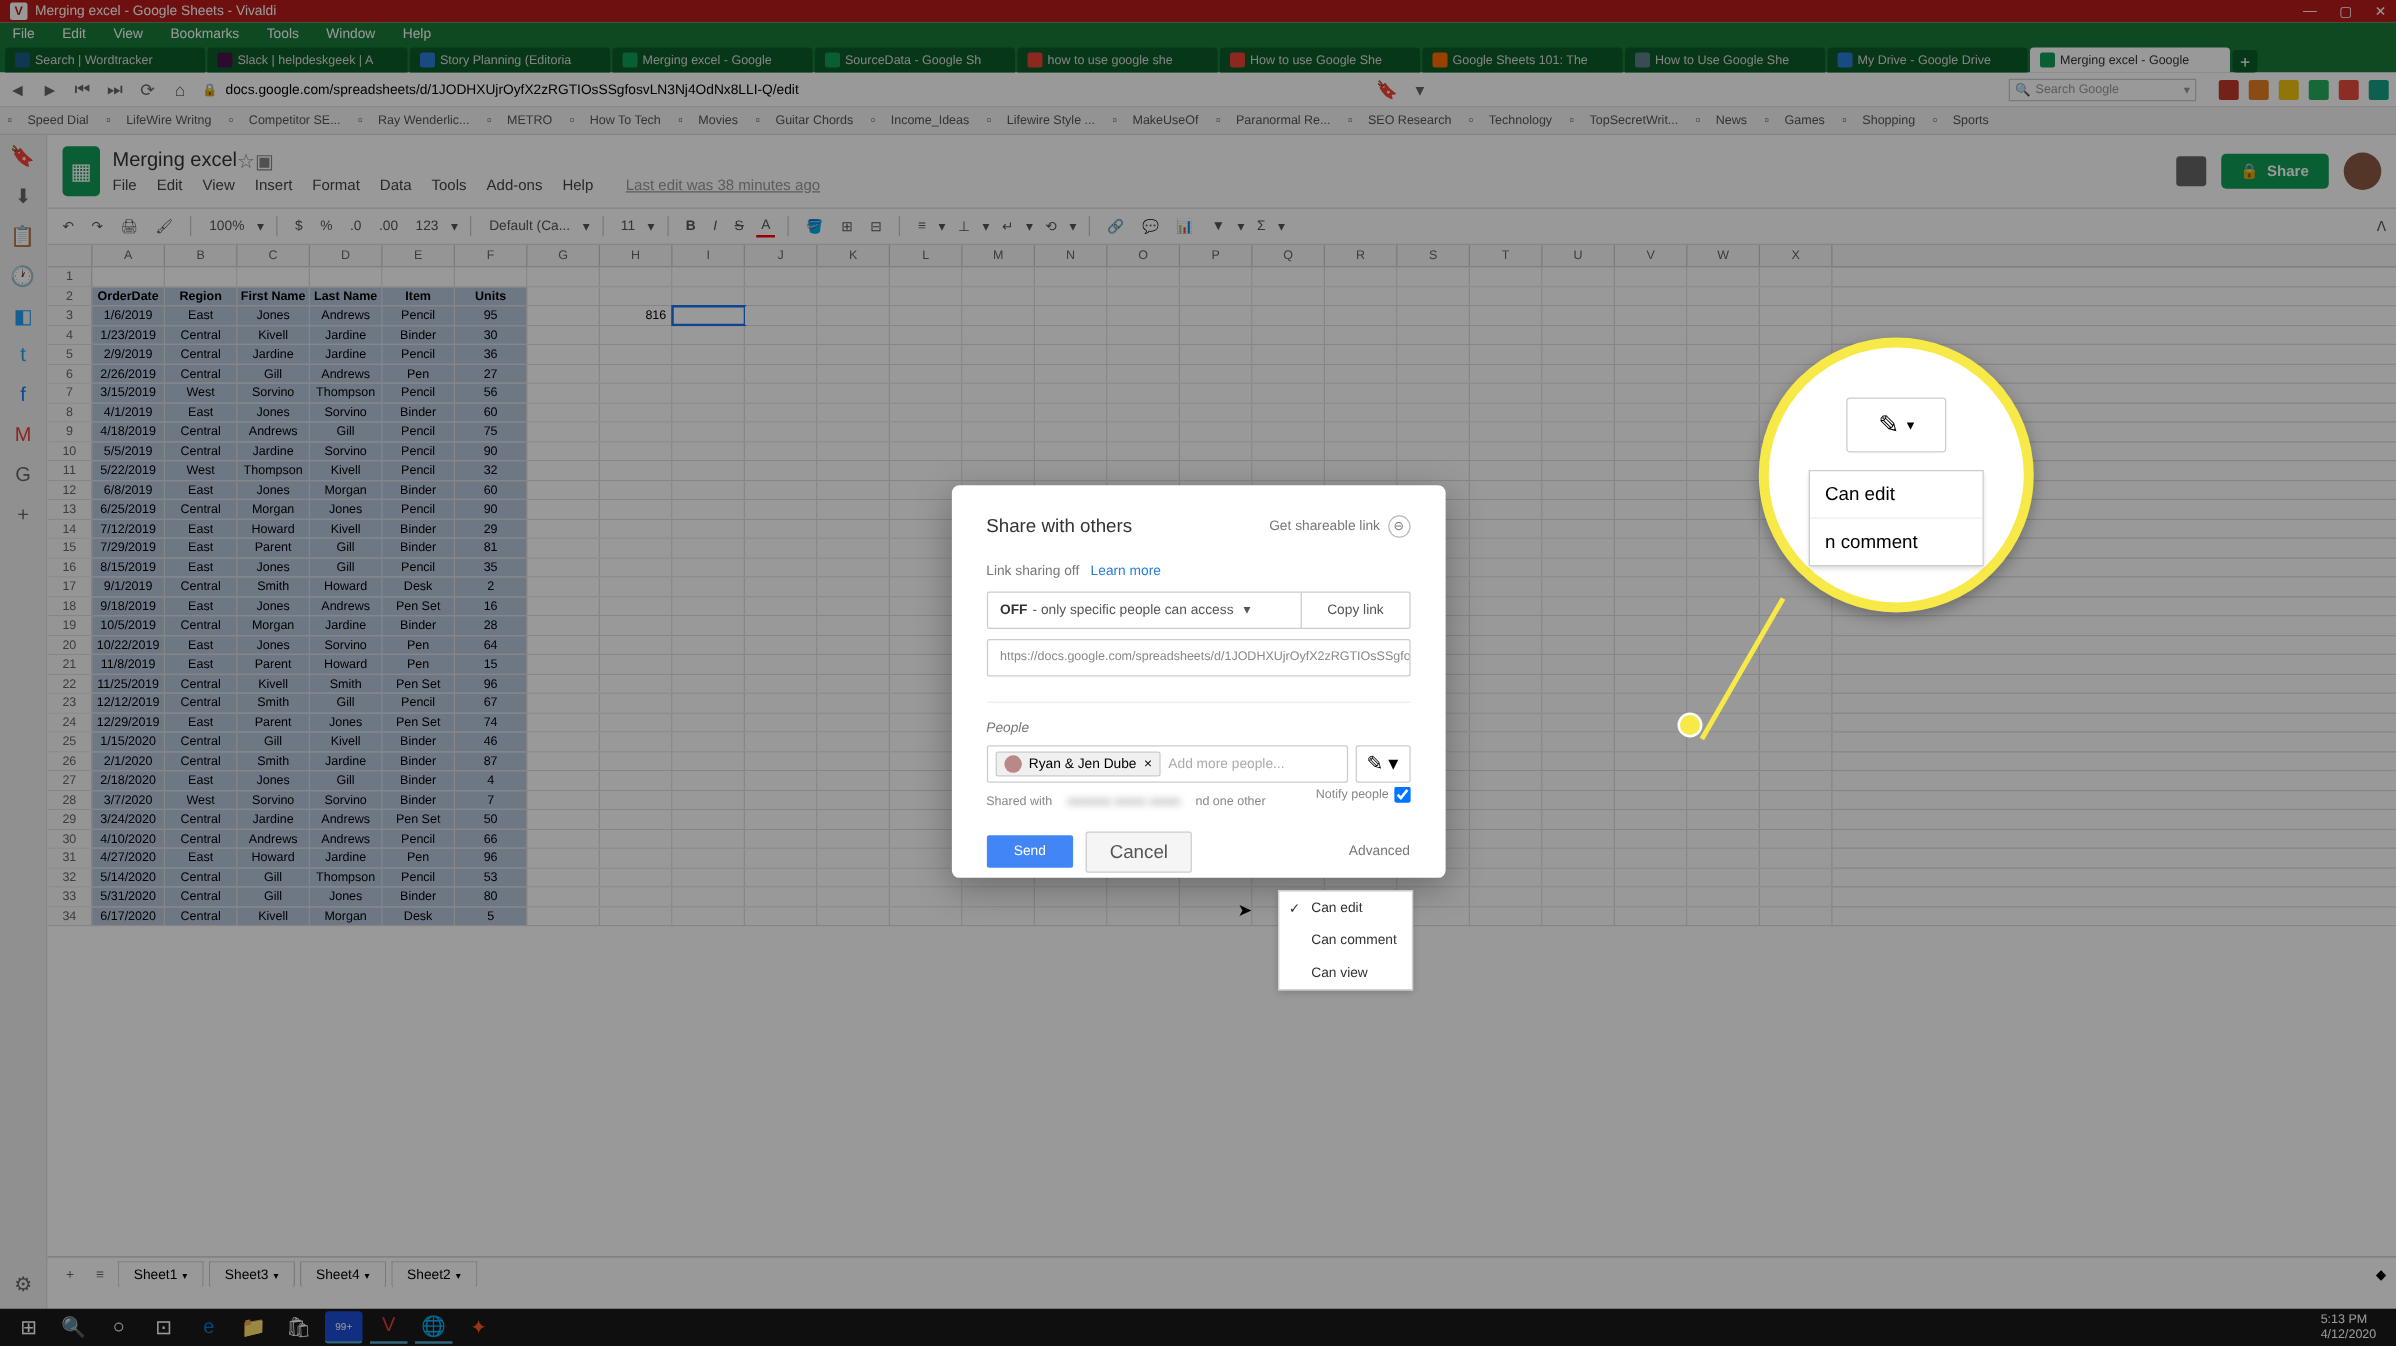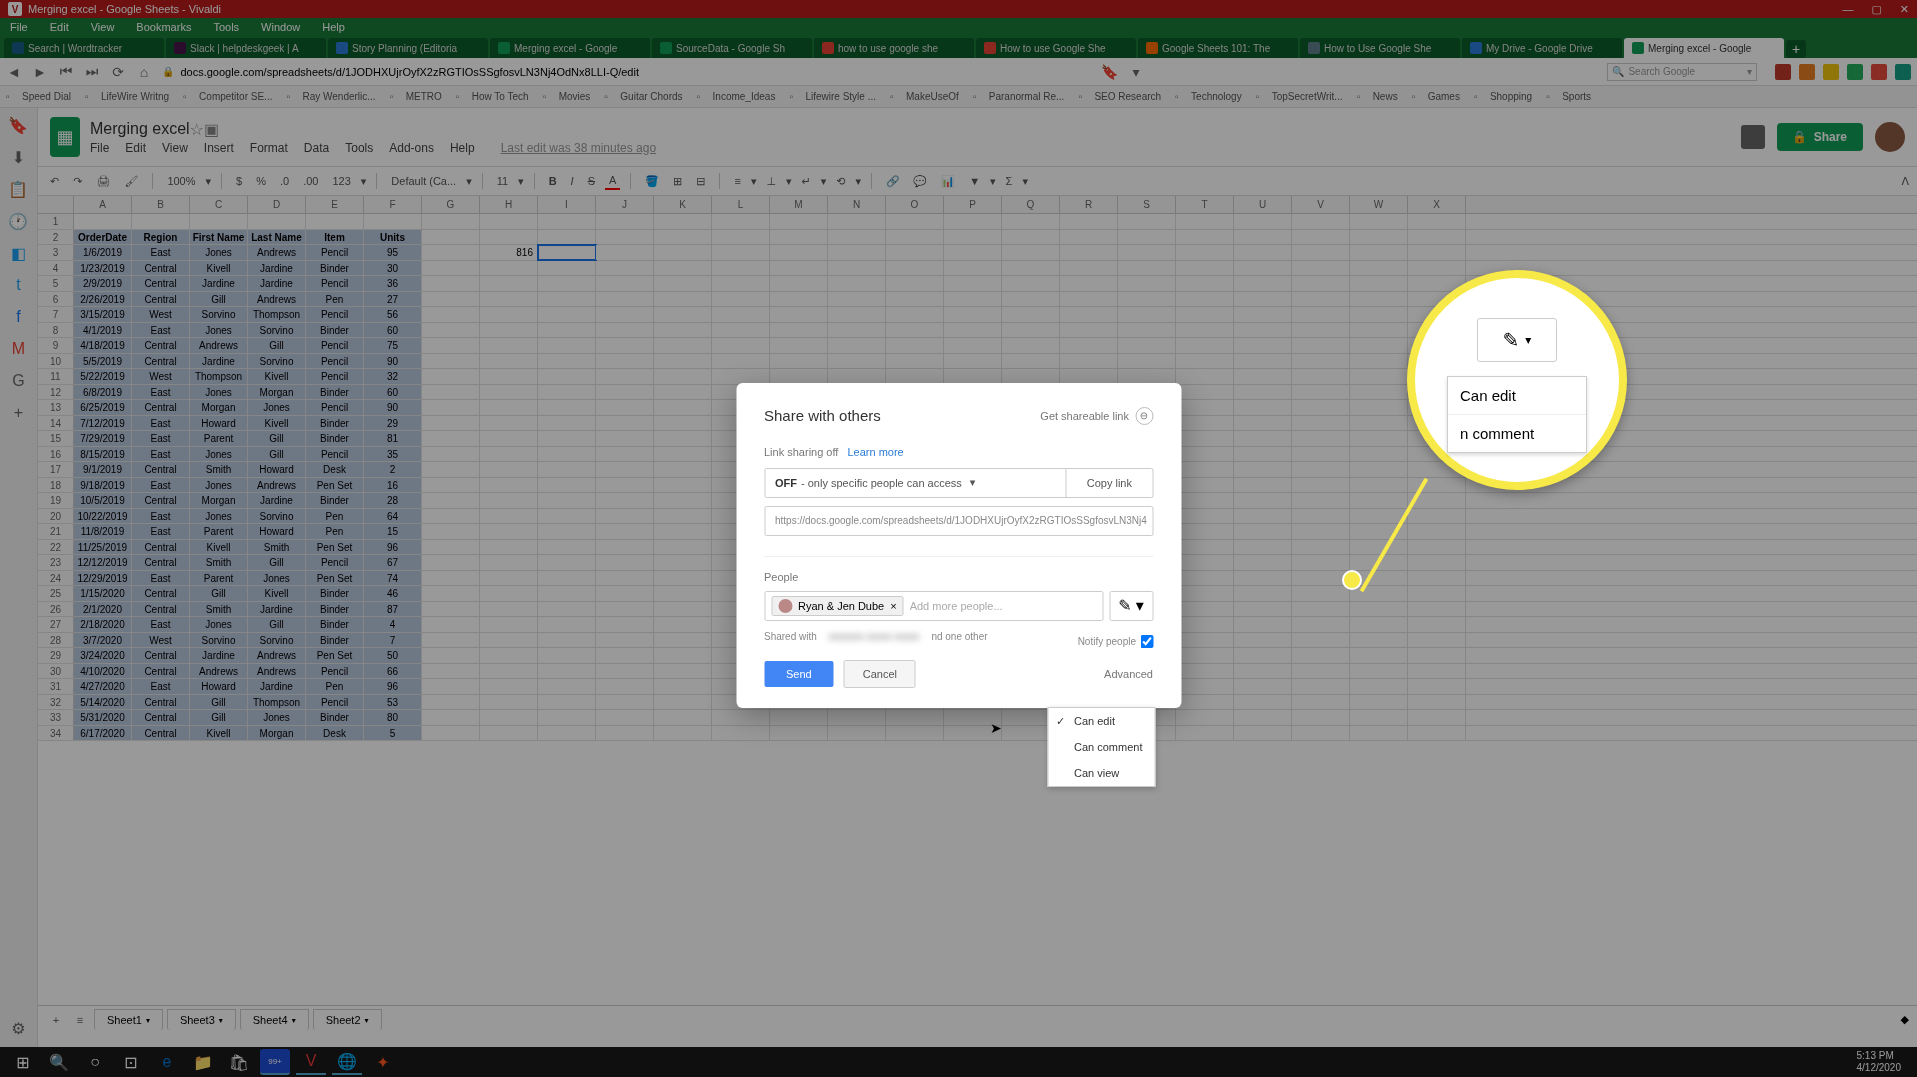--- a/index.html
+++ b/index.html
@@ -70,49 +70,49 @@
 
 .sheet-tabs { height: 28px; border-top: 1px solid #ccc; display: flex; align-items: center; padding: 0 8px; gap: 4px; font-size: 11px; }
 .sheet-tabs .st-btn { width: 20px; text-align: center; color: #666; }
 .sheet-tabs .st-tab { padding: 4px 12px; border: 1px solid #ccc; border-bottom: none; border-radius: 0 0 3px 3px; display: flex; align-items: center; gap: 4px; }
 .sheet-tabs .st-tab.active { background: #fff; font-weight: normal; }
 
 
 .dim-overlay { position: absolute; inset: 0; background: rgba(0,0,0,0.4); z-index: 10; }
 
 
-.share-dialog { position: absolute; left: 50%; top: 50%; transform: translate(-50%, -48%); width: 445px; background: #fff; border-radius: 6px; box-shadow: 0 8px 30px rgba(0,0,0,0.3); z-index: 20; padding: 24px 28px 20px; }
+.share-dialog { position: absolute; left: 50%; top: 50%; transform: translate(-50%, -48%); width: 395px; background: #fff; border-radius: 6px; box-shadow: 0 8px 30px rgba(0,0,0,0.3); z-index: 20; padding: 24px 28px 4px; }
 .share-dialog h2 { font-size: 15px; font-weight: normal; color: #333; }
 .get-link { position: absolute; right: 28px; top: 24px; font-size: 11px; color: #777; display: flex; align-items: center; gap: 6px; }
 .link-icon { width: 18px; height: 18px; border: 1px solid #bbb; border-radius: 50%; display: flex; align-items: center; justify-content: center; font-size: 10px; }
 .link-sharing-row { margin-top: 22px; font-size: 11px; color: #777; }
 .link-sharing-row a { color: #2a7cd8; margin-left: 6px; text-decoration: none; }
 .link-access-box { margin-top: 10px; border: 1px solid #ccc; border-radius: 2px; height: 30px; display: flex; align-items: center; }
 .link-access-select { flex: 1; padding: 0 10px; font-size: 11px; color: #555; display: flex; align-items: flex-end; gap: 4px; }
 .link-access-select b { color: #333; }
 .copy-link { border-left: 1px solid #ccc; padding: 0 20px; height: 100%; display: flex; align-items: center; font-size: 11px; color: #555; }
 .link-url { margin-top: 8px; border: 1px solid #ccc; border-radius: 2px; height: 30px; padding: 0 10px; font-size: 10px; color: #888; display: flex; align-items: center; overflow: hidden; }
 .section-divider { border-top: 1px solid #eee; margin: 20px 0 14px; }
-.people-label { font-size: 11px; color: #777; margin-bottom: 8px; }
+.people-label { font-size: 11px; color: #777; margin-bottom: 8px; font-style: italic; }
 .people-input-row { display: flex; gap: 6px; }
 .people-input { flex: 1; border: 1px solid #ccc; border-radius: 2px; height: 30px; display: flex; align-items: center; padding: 0 6px; gap: 6px; font-size: 11px; }
 .person-chip { background: #f0f0f0; border: 1px solid #ccc; border-radius: 2px; padding: 2px 6px; display: flex; align-items: center; gap: 6px; font-size: 11px; }
 .person-chip .chip-avatar { width: 14px; height: 14px; background: #b88; border-radius: 50%; }
 .people-input .placeholder { color: #aaa; }
 .perm-btn { width: 44px; border: 1px solid #ccc; border-radius: 2px; display: flex; align-items: center; justify-content: center; gap: 4px; position: relative; }
 .note-area { margin-top: 8px; border: 1px solid #ccc; border-right: none; border-radius: 2px 0 0 2px; height: 70px; padding: 8px; font-size: 11px; color: #aaa; width: calc(100% - 108px); }
 .perm-dropdown { position: absolute; right: 26px; top: 324px; width: 108px; background: #fff; border: 1px solid #ccc; box-shadow: 0 2px 6px rgba(0,0,0,0.2); font-size: 11px; z-index: 25; }
 .perm-dropdown .opt { padding: 7px 10px 7px 26px; position: relative; color: #333; }
 .perm-dropdown .opt.selected::before { content: "✓"; position: absolute; left: 8px; }
 .shared-with { margin-top: 10px; font-size: 10px; color: #888; display: flex; align-items: center; gap: 12px; }
 .shared-with .blur { filter: blur(3px); color: #777; }
 .notify-row { position: absolute; right: 28px; bottom: 60px; font-size: 10px; color: #888; display: flex; align-items: center; gap: 4px; }
 .dialog-buttons { margin-top: 18px; display: flex; gap: 10px; align-items: center; }
 .btn-send { background: #4285f4; color: #fff; padding: 7px 22px; border-radius: 2px; font-size: 11px; border: none; }
-.btn-cancel { background: #f5f5f5; border: 1px solid #ccc; color: #555; padding: 7px 18px; border-radius: 2px; font-size: 11px; }
+.btn-cancel { background: #f5f5f5; border: 1px solid #ccc; color: #555; padding: 7px 18px; border-radius: 2px; font-size: 15px; }
 .btn-advanced { margin-left: auto; font-size: 11px; color: #777; }
 
 
 .magnifier { position: absolute; right: 290px; top: 270px; width: 220px; height: 220px; border-radius: 50%; background: #fff; border: 8px solid #f7e948; z-index: 30; box-shadow: 0 4px 12px rgba(0,0,0,0.3); display: flex; flex-direction: column; align-items: center; justify-content: center; }
 .magnifier .mag-btn { width: 80px; height: 44px; border: 1px solid #ccc; border-radius: 3px; display: flex; align-items: center; justify-content: center; gap: 6px; margin-bottom: 14px; margin-top: 10px; }
 .magnifier .mag-dd { width: 140px; border: 1px solid #ccc; box-shadow: 0 2px 4px rgba(0,0,0,0.15); }
 .magnifier .mag-dd .mopt { padding: 10px 12px; font-size: 15px; border-bottom: 1px solid #eee; }
 .mag-pointer { position: absolute; right: 485px; top: 480px; width: 100px; height: 100px; z-index: 29; }
 .mag-line { position: absolute; width: 4px; height: 130px; background: #f7e948; transform: rotate(30deg); left: 60px; top: -10px; }
 .mag-dot { position: absolute; width: 20px; height: 20px; background: #f7e948; border-radius: 50%; bottom: -10px; left: 10px; border: 2px solid #fff; }

